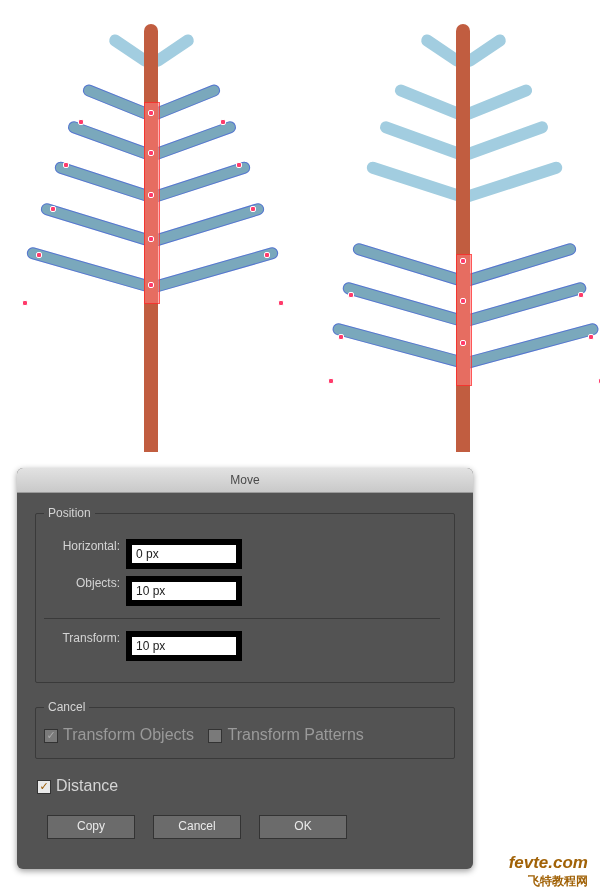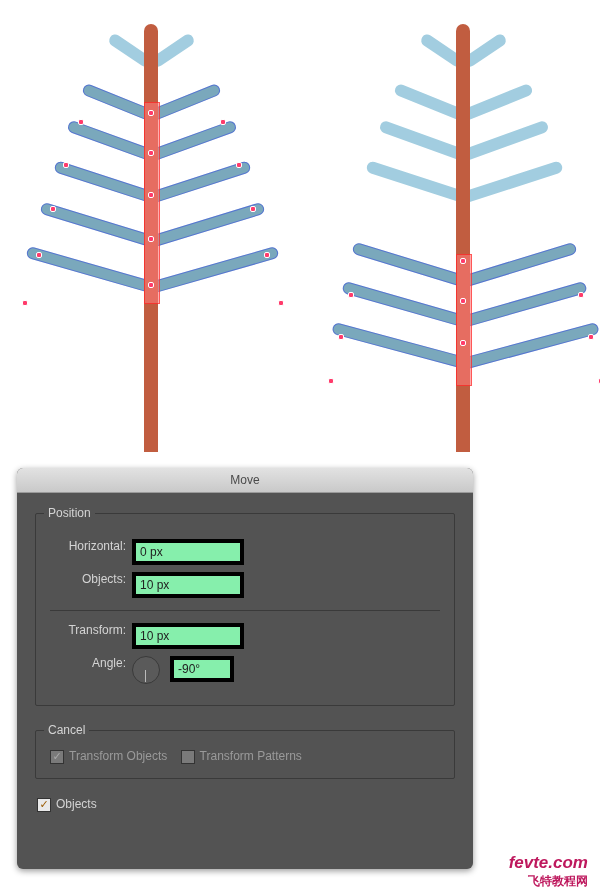--- a/index.html
+++ b/index.html
@@ -93,21 +93,21 @@
     line-height: 24px;
     font-size: 12px;
     border-radius: 6px 6px 0 0;
   }
 
   .group {
     border: 1px solid #3a3a3a;
     border-radius: 2px;
     margin: 0 18px;
     position: relative;
-    padding: 18px 14px 14px 14px;
+    padding: 18px 14px 14px 8px;
   }
   .group-label {
     position: absolute;
     top: -8px;
     left: 8px;
     background: #535353;
     padding: 0 4px;
     color: #d4d4d4;
     font-size: 12px;
   }
@@ -121,23 +121,23 @@
   }
   .row label {
     width: 76px;
     text-align: right;
     margin-right: 6px;
     color: #d4d4d4;
   }
   .field {
     width: 96px;
     height: 18px;
-    background: #86efac;
+    background: #ffffff;
     color: #222;
-    border: 4px solid #000000;
+    border: 6px solid #000000;
     font-size: 12px;
     padding: 0 4px;
     line-height: 18px;
     display: inline-block;
   }
 
   .hr {
     border: none;
     border-top: 1px solid #3a3a3a;
     margin: 12px 0;
@@ -167,21 +167,21 @@
     align-items: center; justify-content: center;
     font-size: 11px;
     color: #9a5a00;
     margin-right: 5px;
     vertical-align: middle;
   }
   .check.disabled { background: #7a7a7a; color: #aaa; }
   .check.unchecked::before { content: ""; }
   .check.checked::before { content: "✓"; }
 
-  .check-row { color: #9a9a9a; font-size: 12px; }
+  .check-row { color: #9a9a9a; font-size: 16px; }
   .check-row.on { color: #d4d4d4; }
 
   .preview-row { margin: 18px 20px 0 20px; }
 
   .buttons {
     display: flex;
     gap: 18px;
     margin: 20px 20px 0 30px;
   }
   .btn {
@@ -195,21 +195,21 @@
     font-size: 12px;
     cursor: pointer;
   }
 
   
   .wm {
     position: absolute;
     right: 12px;
     bottom: 6px;
     text-align: right;
-    color: #be185d;
+    color: #a16207;
   }
   .wm .l1 { font-weight: 700; font-style: italic; font-size: 17px; }
   .wm .l2 { font-size: 12px; font-weight: bold; }
 </style>
 </head>
 <body>
 
 <div class="trees">
 
   <div class="tree left">
@@ -299,40 +299,40 @@
       <label>Objects:</label>
       <span class="field">10 px</span>
     </div>
 
     <hr class="hr">
 
     <div class="row">
       <label>Transform:</label>
       <span class="field">10 px</span>
     </div>
-    <div class="row">
-      <label>Angle:</label>
-      <span class="angle-dial"></span>
-      <span class="field" style="width:48px;">-90°</span>
-    </div>
   </div>
 
   <div class="group opt-group">
     <span class="group-label">Cancel</span>
     <span class="check-row">
       <span class="check disabled checked"></span><span>Transform Objects</span>
     </span>
     &nbsp;&nbsp;
     <span class="check-row">
       <span class="check disabled unchecked"></span><span>Transform Patterns</span>
     </span>
   </div>
 
   <div class="preview-row check-row on">
-    <span class="check checked"></span><span>Objects</span>
-  </div>
-
+    <span class="check checked"></span><span>Distance</span>
+  </div>
+
+  <div class="buttons">
+    <div class="btn">Copy</div>
+    <div class="btn">Cancel</div>
+    <div class="btn">OK</div>
+  </div>
 </div>
 
 <div class="wm">
   <div class="l1">fevte.com</div>
   <div class="l2">飞特教程网</div>
 </div>
 
 </body></html>

